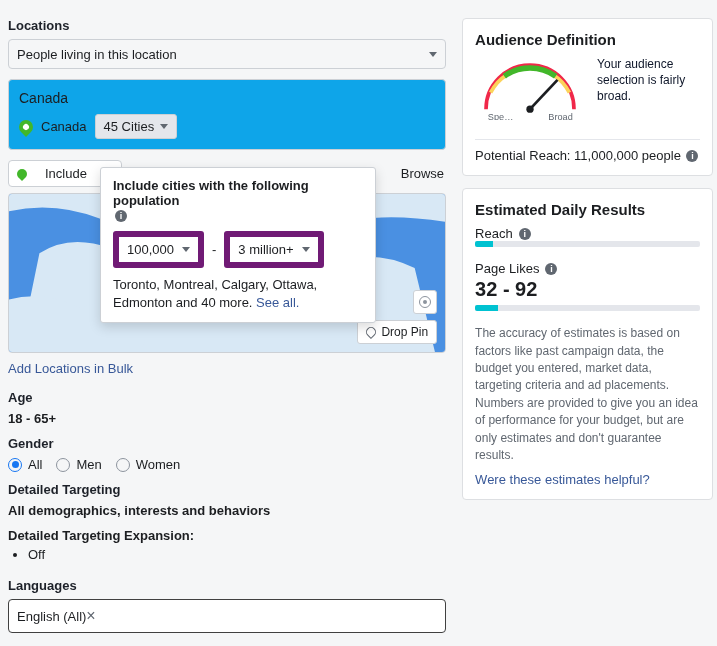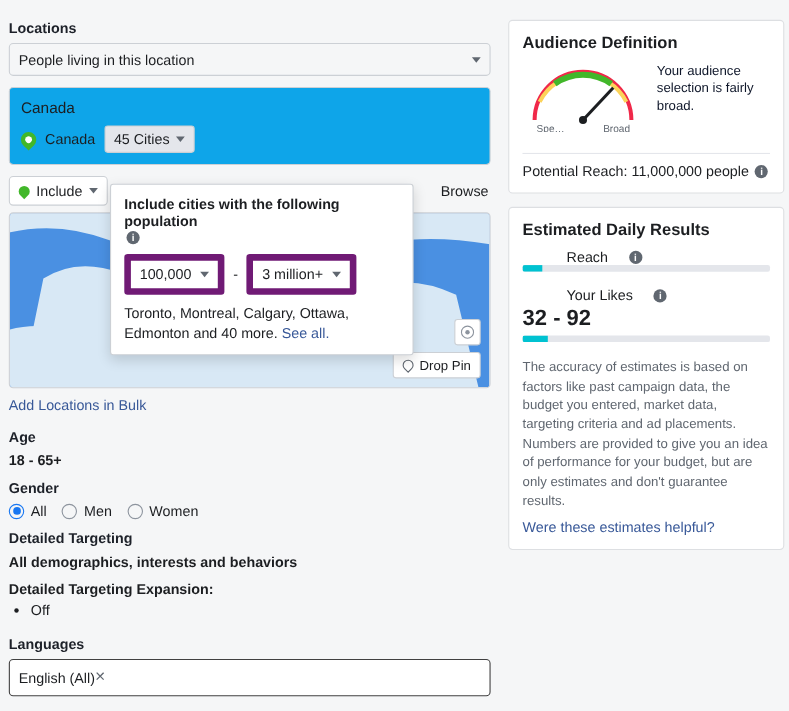--- a/index.html
+++ b/index.html
@@ -11,21 +11,21 @@
 .select-full { width: 100%; height: 30px; border: 1px solid #ccd0d5; border-radius: 4px; background: #f5f6f7; padding: 0 8px; display: flex; align-items: center; justify-content: space-between; cursor: pointer; font-size: 13px; }
 .caret { width: 0; height: 0; border-left: 4px solid transparent; border-right: 4px solid transparent; border-top: 5px solid #606770; }
 .loc-box { border: 1px solid #ccd0d5; border-radius: 4px; background: #0ea5e9; margin-top: 10px; padding: 10px 10px 0; }
 .loc-title { color: #1c1e21; font-size: 14px; margin-bottom: 8px; }
 .chip-row { display: flex; align-items: center; gap: 8px; margin-bottom: 10px; }
 .pin { width: 14px; height: 14px; background: #42b72a; border-radius: 50% 50% 50% 0; transform: rotate(-45deg); position: relative; }
 .pin::after { content: ''; position: absolute; width: 6px; height: 6px; background: #fff; border-radius: 50%; top: 4px; left: 4px; }
 .chip-text { font-size: 13px; }
 .dropdown-chip { background: #e4e6eb; border: 1px solid #ccd0d4; border-radius: 3px; padding: 4px 8px; display: flex; align-items: center; gap: 6px; cursor: pointer; font-size: 13px; justify-content: center; }
 .include-row { display: flex; gap: 6px; margin-top: 10px; align-items: center; }
-.include-btn { background: #fff; border: 1px solid #ccd0d5; border-radius: 4px; padding: 5px 8px; display: flex; align-items: center; gap: 6px; cursor: pointer; font-size: 13px; }
+.include-btn { background: #fff; border: 1px solid #ccd0d5; border-radius: 4px; padding: 5px 8px; display: flex; align-items: center; gap: 18px; cursor: pointer; font-size: 13px; }
 .pin-sm { width: 10px; height: 10px; background: #42b72a; border-radius: 50% 50% 50% 0; transform: rotate(-45deg); }
 .map-wrap { position: relative; margin-top: 6px; }
 .map { height: 160px; border: 1px solid #ccd0d5; border-radius: 4px; overflow: hidden; position: relative; }
 .map-svg { width: 100%; height: 100%; display: block; }
 .popover { position: absolute; top: -26px; left: 92px; width: 276px; background: #fff; border: 1px solid #ccd0d5; border-radius: 3px; box-shadow: 0 4px 12px rgba(0,0,0,0.15); padding: 10px 12px; z-index: 10; }
 .pop-title { font-weight: 600; font-size: 13px; display: inline-block; }
 .info-icon { display: inline-block; width: 12px; height: 12px; background: #606770; color: #fff; border-radius: 50%; font-size: 9px; line-height: 12px; text-align: center; font-weight: bold; font-style: normal; vertical-align: 1px; margin-left: 2px; }
 .pop-selects { display: flex; align-items: center; gap: 8px; margin: 8px 0; }
 .mini-select { border: 6px solid #701a75; border-radius: 3px; background: #fff; padding: 5px 8px; display: flex; align-items: center; gap: 8px; cursor: pointer; font-size: 13px; }
 .dash { color: #1c1e21; }
@@ -41,21 +41,21 @@
 .radio.checked { border-color: #1877f2; }
 .radio.checked::after { content: ''; width: 7px; height: 7px; background: #1877f2; border-radius: 50%; }
 ul { list-style: disc; padding-left: 20px; margin-top: 4px; }
 .lang-input { width: 100%; height: 34px; border: 1px solid #404040; border-radius: 4px; background: #fff; padding: 0 8px; display: flex; align-items: center; justify-content: flex-start; margin-top: 4px; }
 .clear-x { color: #606770; font-size: 16px; cursor: pointer; }
 .aud-title { font-weight: 600; font-size: 15px; margin-bottom: 8px; }
 .gauge-row { display: flex; gap: 12px; align-items: flex-start; }
 .gauge { width: 110px; }
 .aud-desc { font-size: 12px; color: #0f172a; line-height: 1.35; }
 .reach-row { font-size: 13px; color: #1c1e21; margin-top: 16px; border-top: 1px solid #e4e6eb; padding-top: 8px; }
-.metric-label { font-size: 13px; color: #1c1e21; display: flex; align-items: center; gap: 17px; margin-left: 40px; }
+.metric-label { font-size: 13px; color: #1c1e21; display: flex; align-items: center; gap: 4px; }
 .metric-val { font-size: 20px; font-weight: 700; margin: 2px 0 4px; }
 .bar { width: 100%; height: 6px; background: #e4e6eb; border-radius: 2px; overflow: hidden; margin-bottom: 14px; }
 .bar-fill { height: 100%; background: #00c2d1; }
 .disclaimer { font-size: 12px; color: #606770; line-height: 1.45; margin-top: 6px; }
 .feedback-link { color: #385898; font-size: 13px; margin-top: 8px; display: inline-block; cursor: pointer; }
 .drop-pin-icon { width: 10px; height: 10px; border: 1.5px solid #606770; border-radius: 50% 50% 50% 0; transform: rotate(-45deg); }
 .locate-icon { width: 12px; height: 12px; border: 1.5px solid #8d949e; border-radius: 50%; position: relative; }
 .locate-icon::after { content:''; position:absolute; width:4px; height:4px; background:#8d949e; border-radius:50%; top:3px; left:3px; }
 .map-pin { position: absolute; left: 195px; top: 105px; width: 16px; height: 16px; background: #385898; border: 2px solid #fff; border-radius: 50% 50% 50% 0; transform: rotate(-45deg); z-index: 1; box-shadow: 0 1px 3px rgba(0,0,0,0.3); }
 </style>
@@ -193,21 +193,21 @@
 
     <div class="metric-label">
       <span>Reach</span>
       <span class="info-icon">i</span>
     </div>
     <div class="bar">
         <div class="bar-fill" style="width:8%"></div>
       </div>
 
     <div class="metric-label">
-      <span>Your Likes</span>
+      <span>Page Likes</span>
       <span class="info-icon">i</span>
     </div>
     <div class="metric-val">32 - 92</div>
     <div class="bar">
         <div class="bar-fill" style="width:10%"></div>
       </div>
 
     <div class="disclaimer">The accuracy of estimates is based on factors like past campaign data, the budget you entered, market data, targeting criteria and ad placements. Numbers are provided to give you an idea of performance for your budget, but are only estimates and don't guarantee results.</div>
     <span class="feedback-link">Were these estimates helpful?</span>
   </div>

